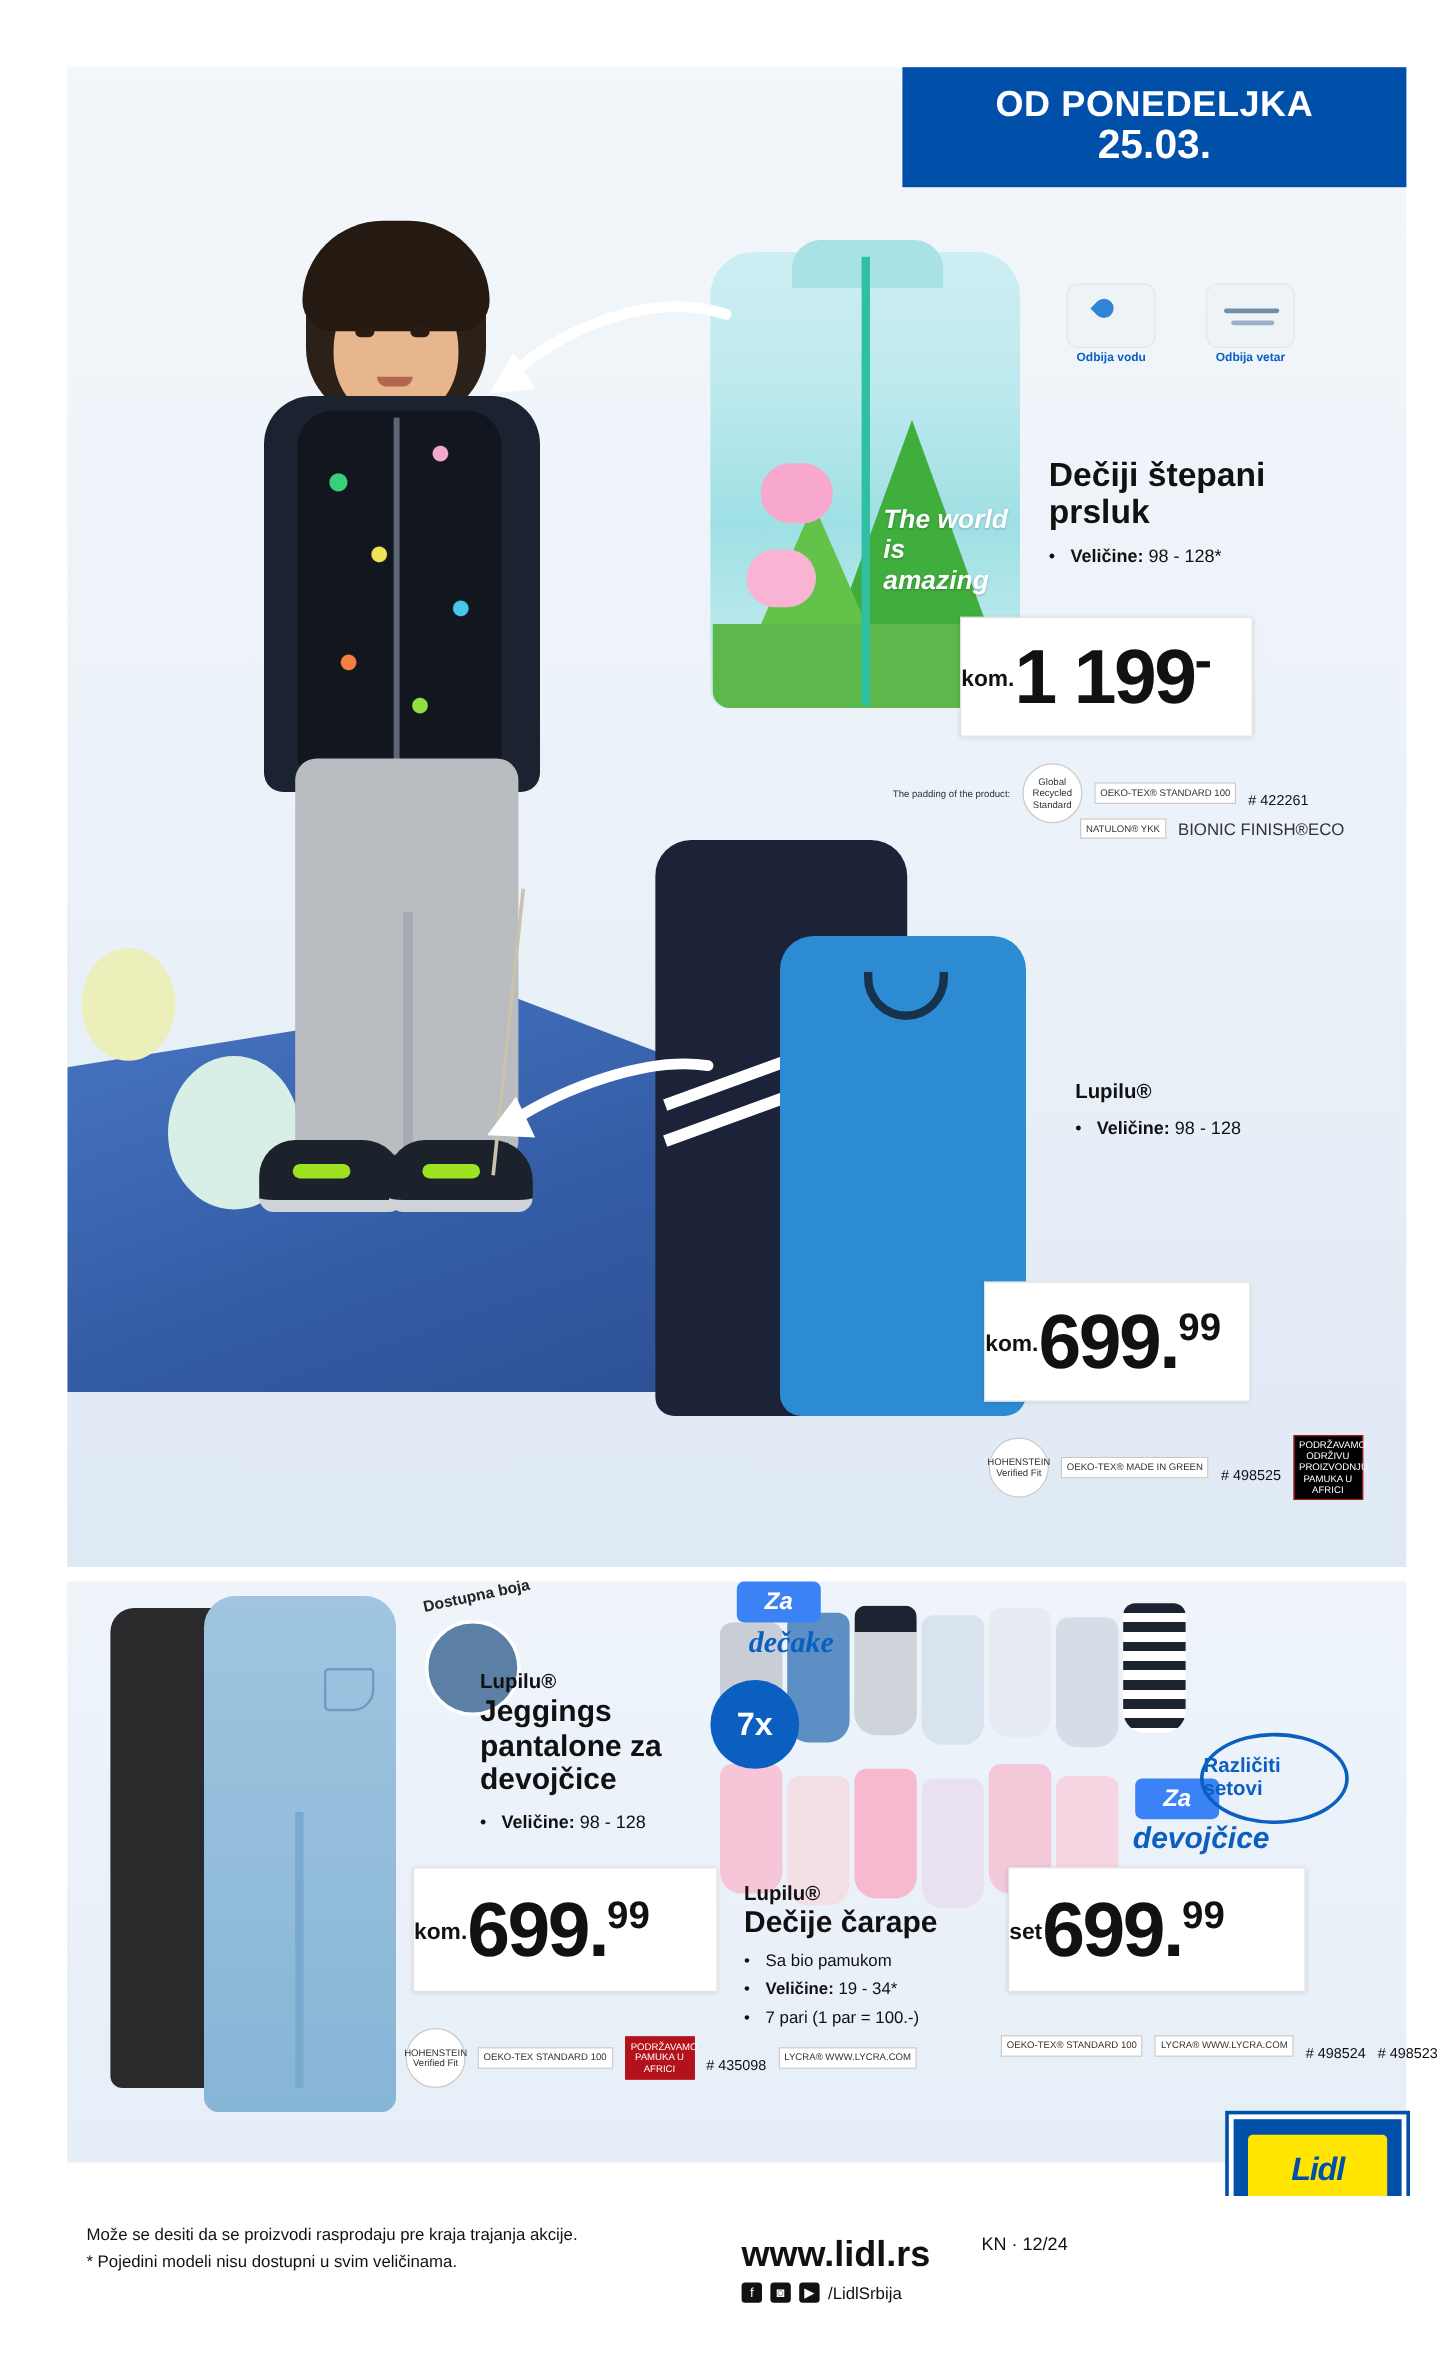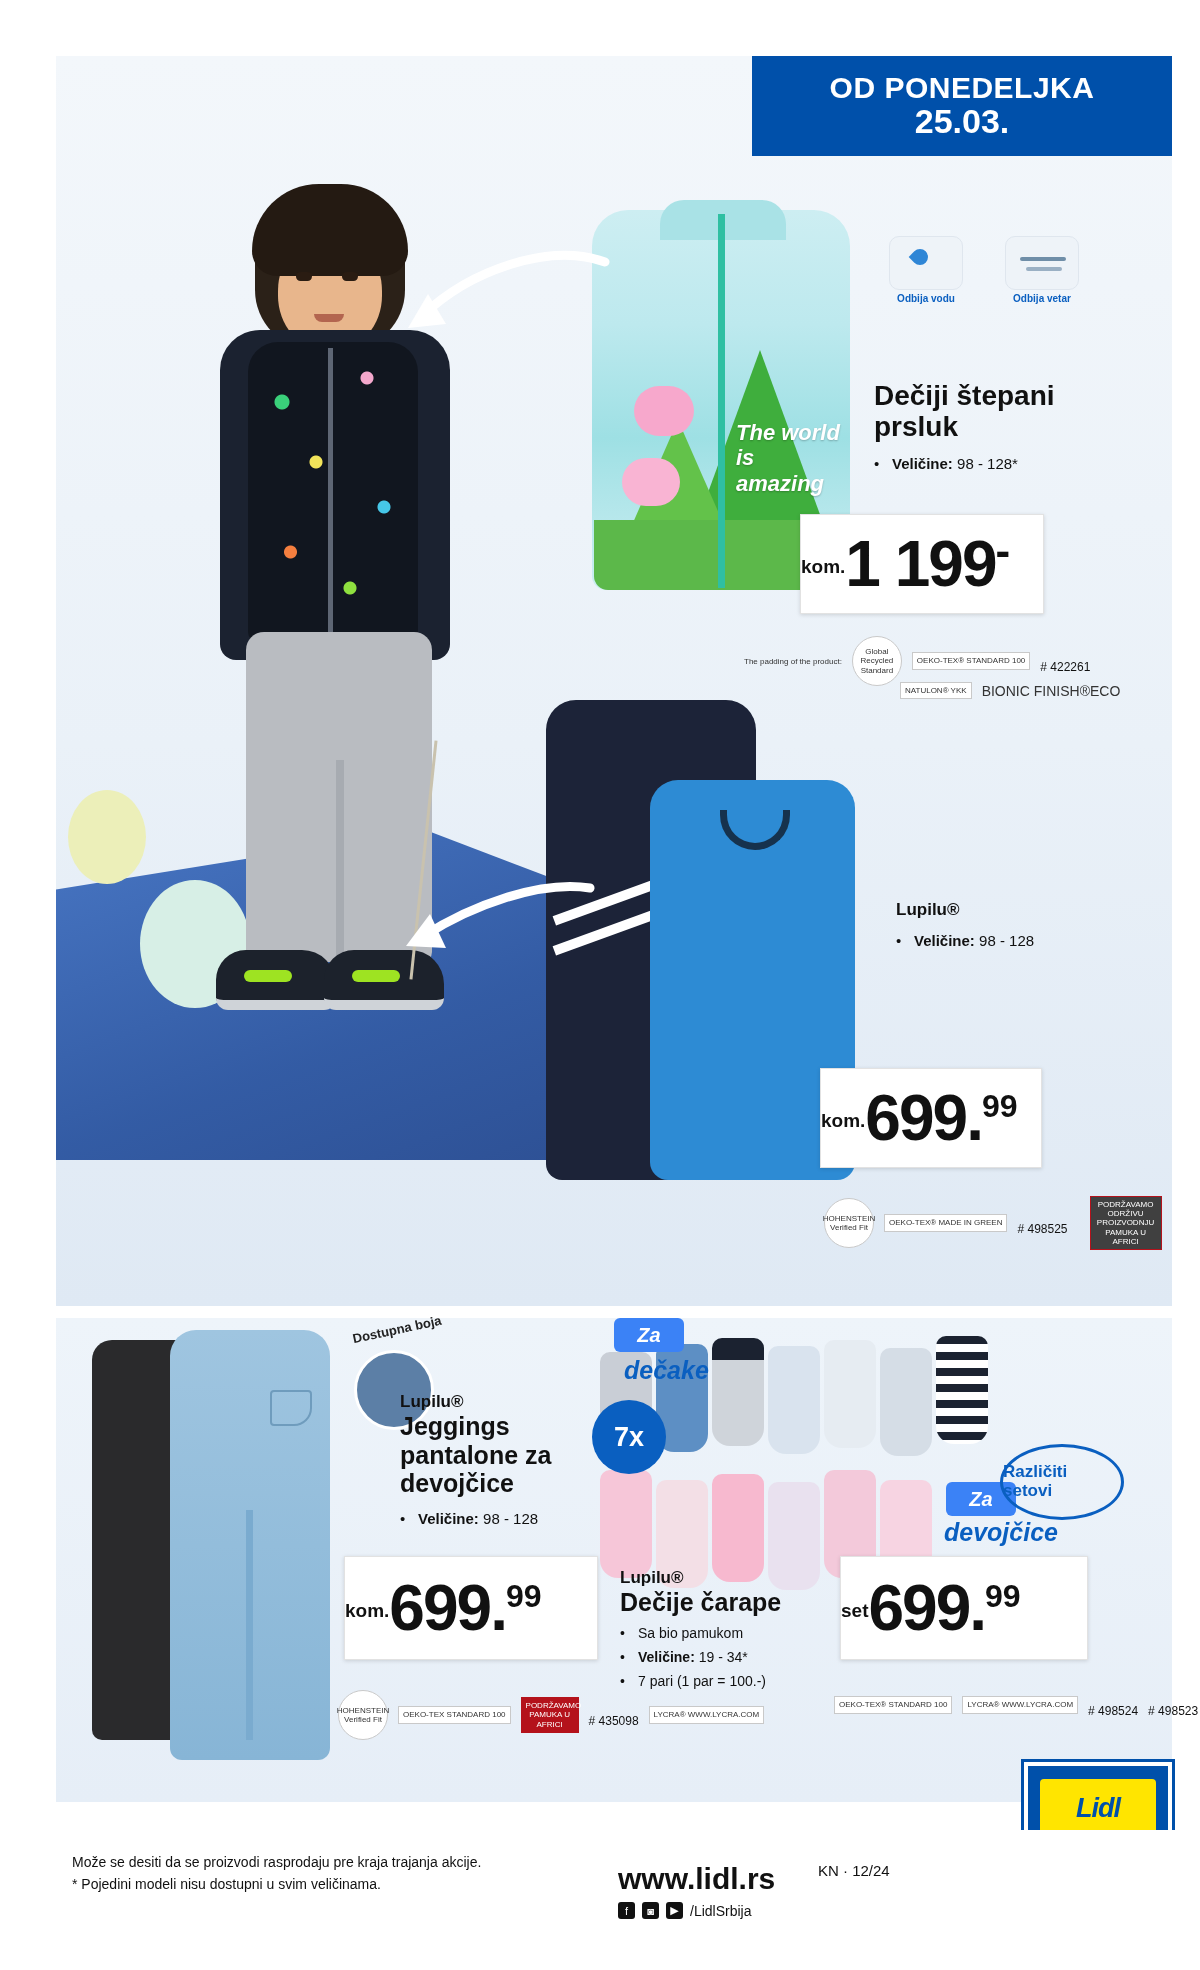--- a/index.html
+++ b/index.html
@@ -143,21 +143,21 @@
 
   
   .arrow { position:absolute; }
 
   
   .za {
     position:absolute; background:#3b82f6; color:#fff; font-weight:bold; font-style:italic;
     display:flex; align-items:center; justify-content:center; border-radius:6px;
   }
   .za-decake { left:614px; top:1318px; width:70px; height:34px; font-size:20px; }
-  .za-decake-lbl { position:absolute; left:624px; top:1356px; font-size:25px; font-weight:bold; font-style:italic; color:#0a5fc0; }
+  .za-decake-lbl { position:absolute; left:624px; top:1356px; font-size:25px; font-weight:bold; font-style:italic; color:#0a5fc0;font-family:Liberation Serif, serif; }
   .za-dev { left:946px; top:1482px; width:70px; height:34px; font-size:20px; }
   .za-dev-lbl { position:absolute; left:944px; top:1518px; font-size:25px; font-weight:bold; font-style:italic; color:#0a5fc0; }
   .sevenx { position:absolute; left:592px; top:1400px; width:74px; height:74px; background:#0a5fc0; color:#fff;
      border-radius:50%; display:flex; align-items:center; justify-content:center; font-size:27px; font-weight:bold; }
   .razliciti { position:absolute; left:1000px; top:1444px; width:124px; height:76px; border:3px solid #0a5fc0; border-radius:50%;
      display:flex; flex-direction:column; align-items:center; justify-content:center; color:#0a5fc0; font-weight:bold; font-size:17px; line-height:1.1; }
 
   
   .certs { position:absolute; display:flex; align-items:center; gap:10px; font-size:8px; color:#333; }
   .cert { border:1px solid #c9c9c9; background:#fff; padding:3px 4px; text-align:center; line-height:1.15; }
@@ -321,21 +321,21 @@
       <span class="int">699</span>
       <span class="int">.</span>
       <span class="dec">99</span>
     </div>
   </div>
 
   <div class="certs" style="left:824px; top:1196px;">
     <span class="cert round">HOHENSTEIN Verified Fit</span>
     <span class="cert">OEKO-TEX® MADE IN GREEN</span>
     <span class="artnum"># 498525</span>
-    <span class="cert" style="background:#404040; color:#fff; border-color:#b4121b; width:72px;margin-left:12px;">PODRŽAVAMO ODRŽIVU PROIZVODNJU PAMUKA U AFRICI</span>
+    <span class="cert" style="background:#000000; color:#fff; border-color:#b4121b; width:58px;">PODRŽAVAMO ODRŽIVU PROIZVODNJU PAMUKA U AFRICI</span>
   </div>
 
   <div class="jeg-black"></div>
   <div class="jeg-blue">
     <div class="pocket"></div>
     <div class="split"></div>
   </div>
   <div class="avail-badge">
     <div class="circ"></div>
     <div class="lbl">Dostupna boja</div>

